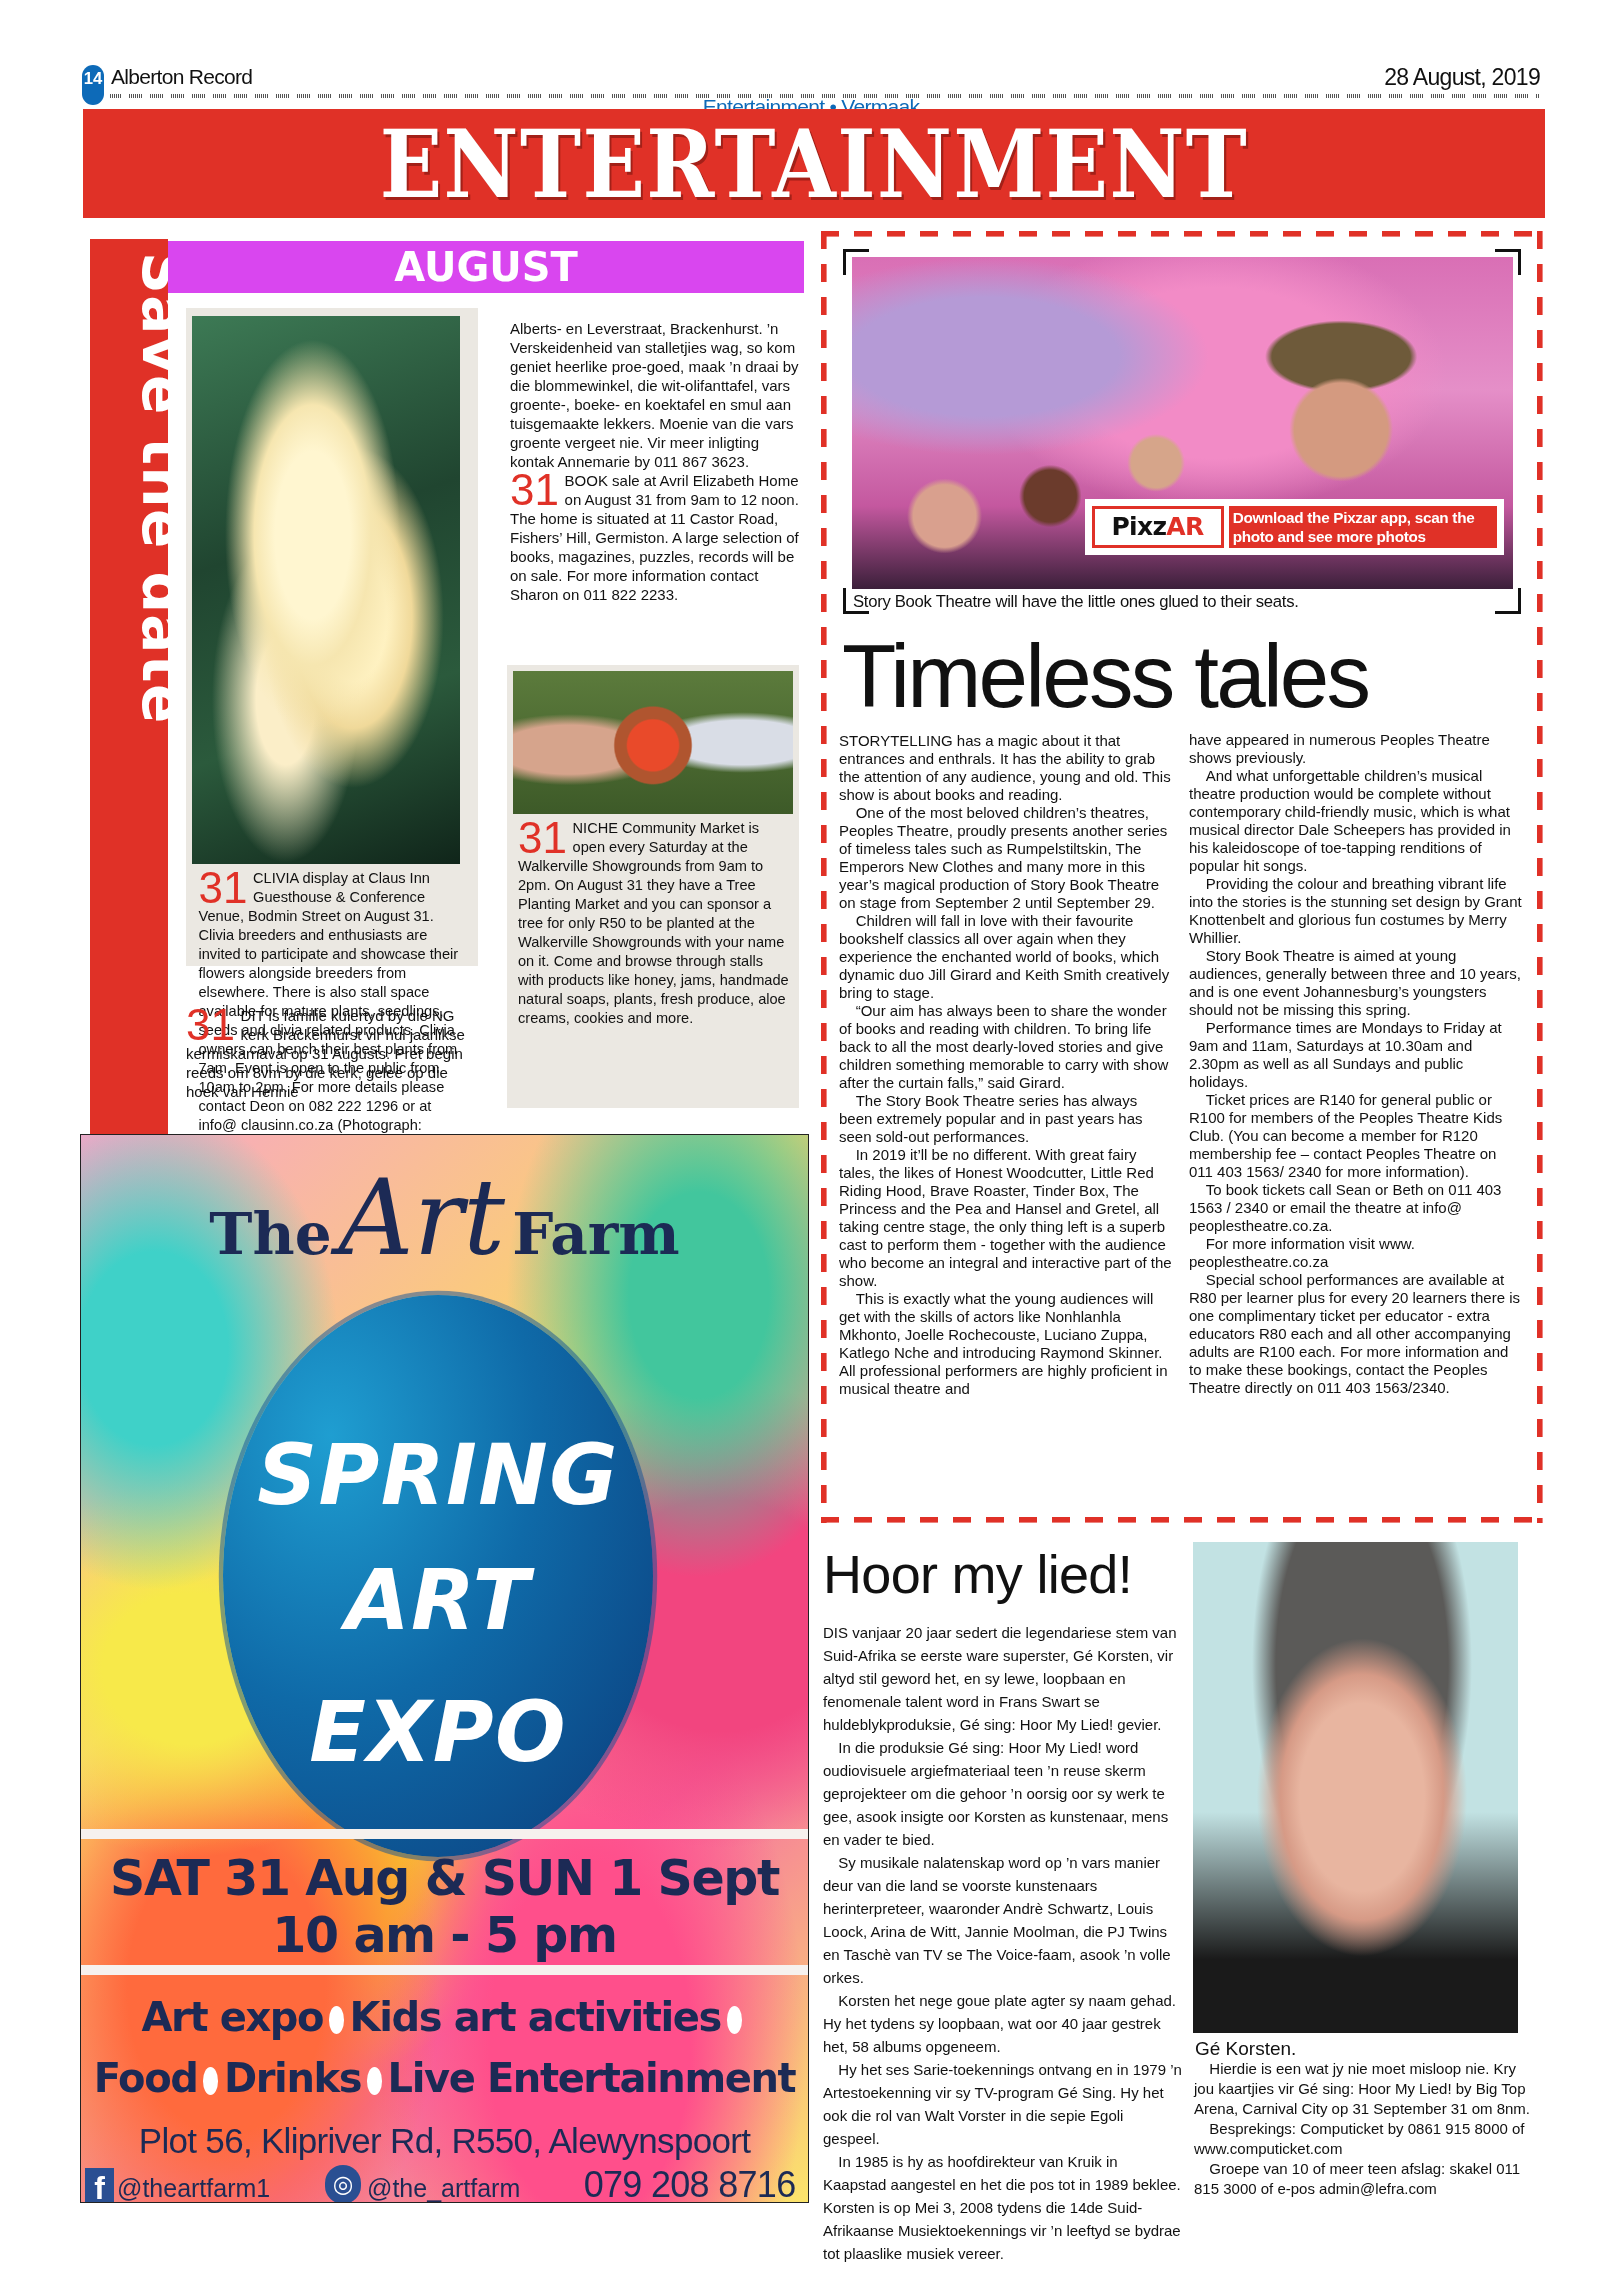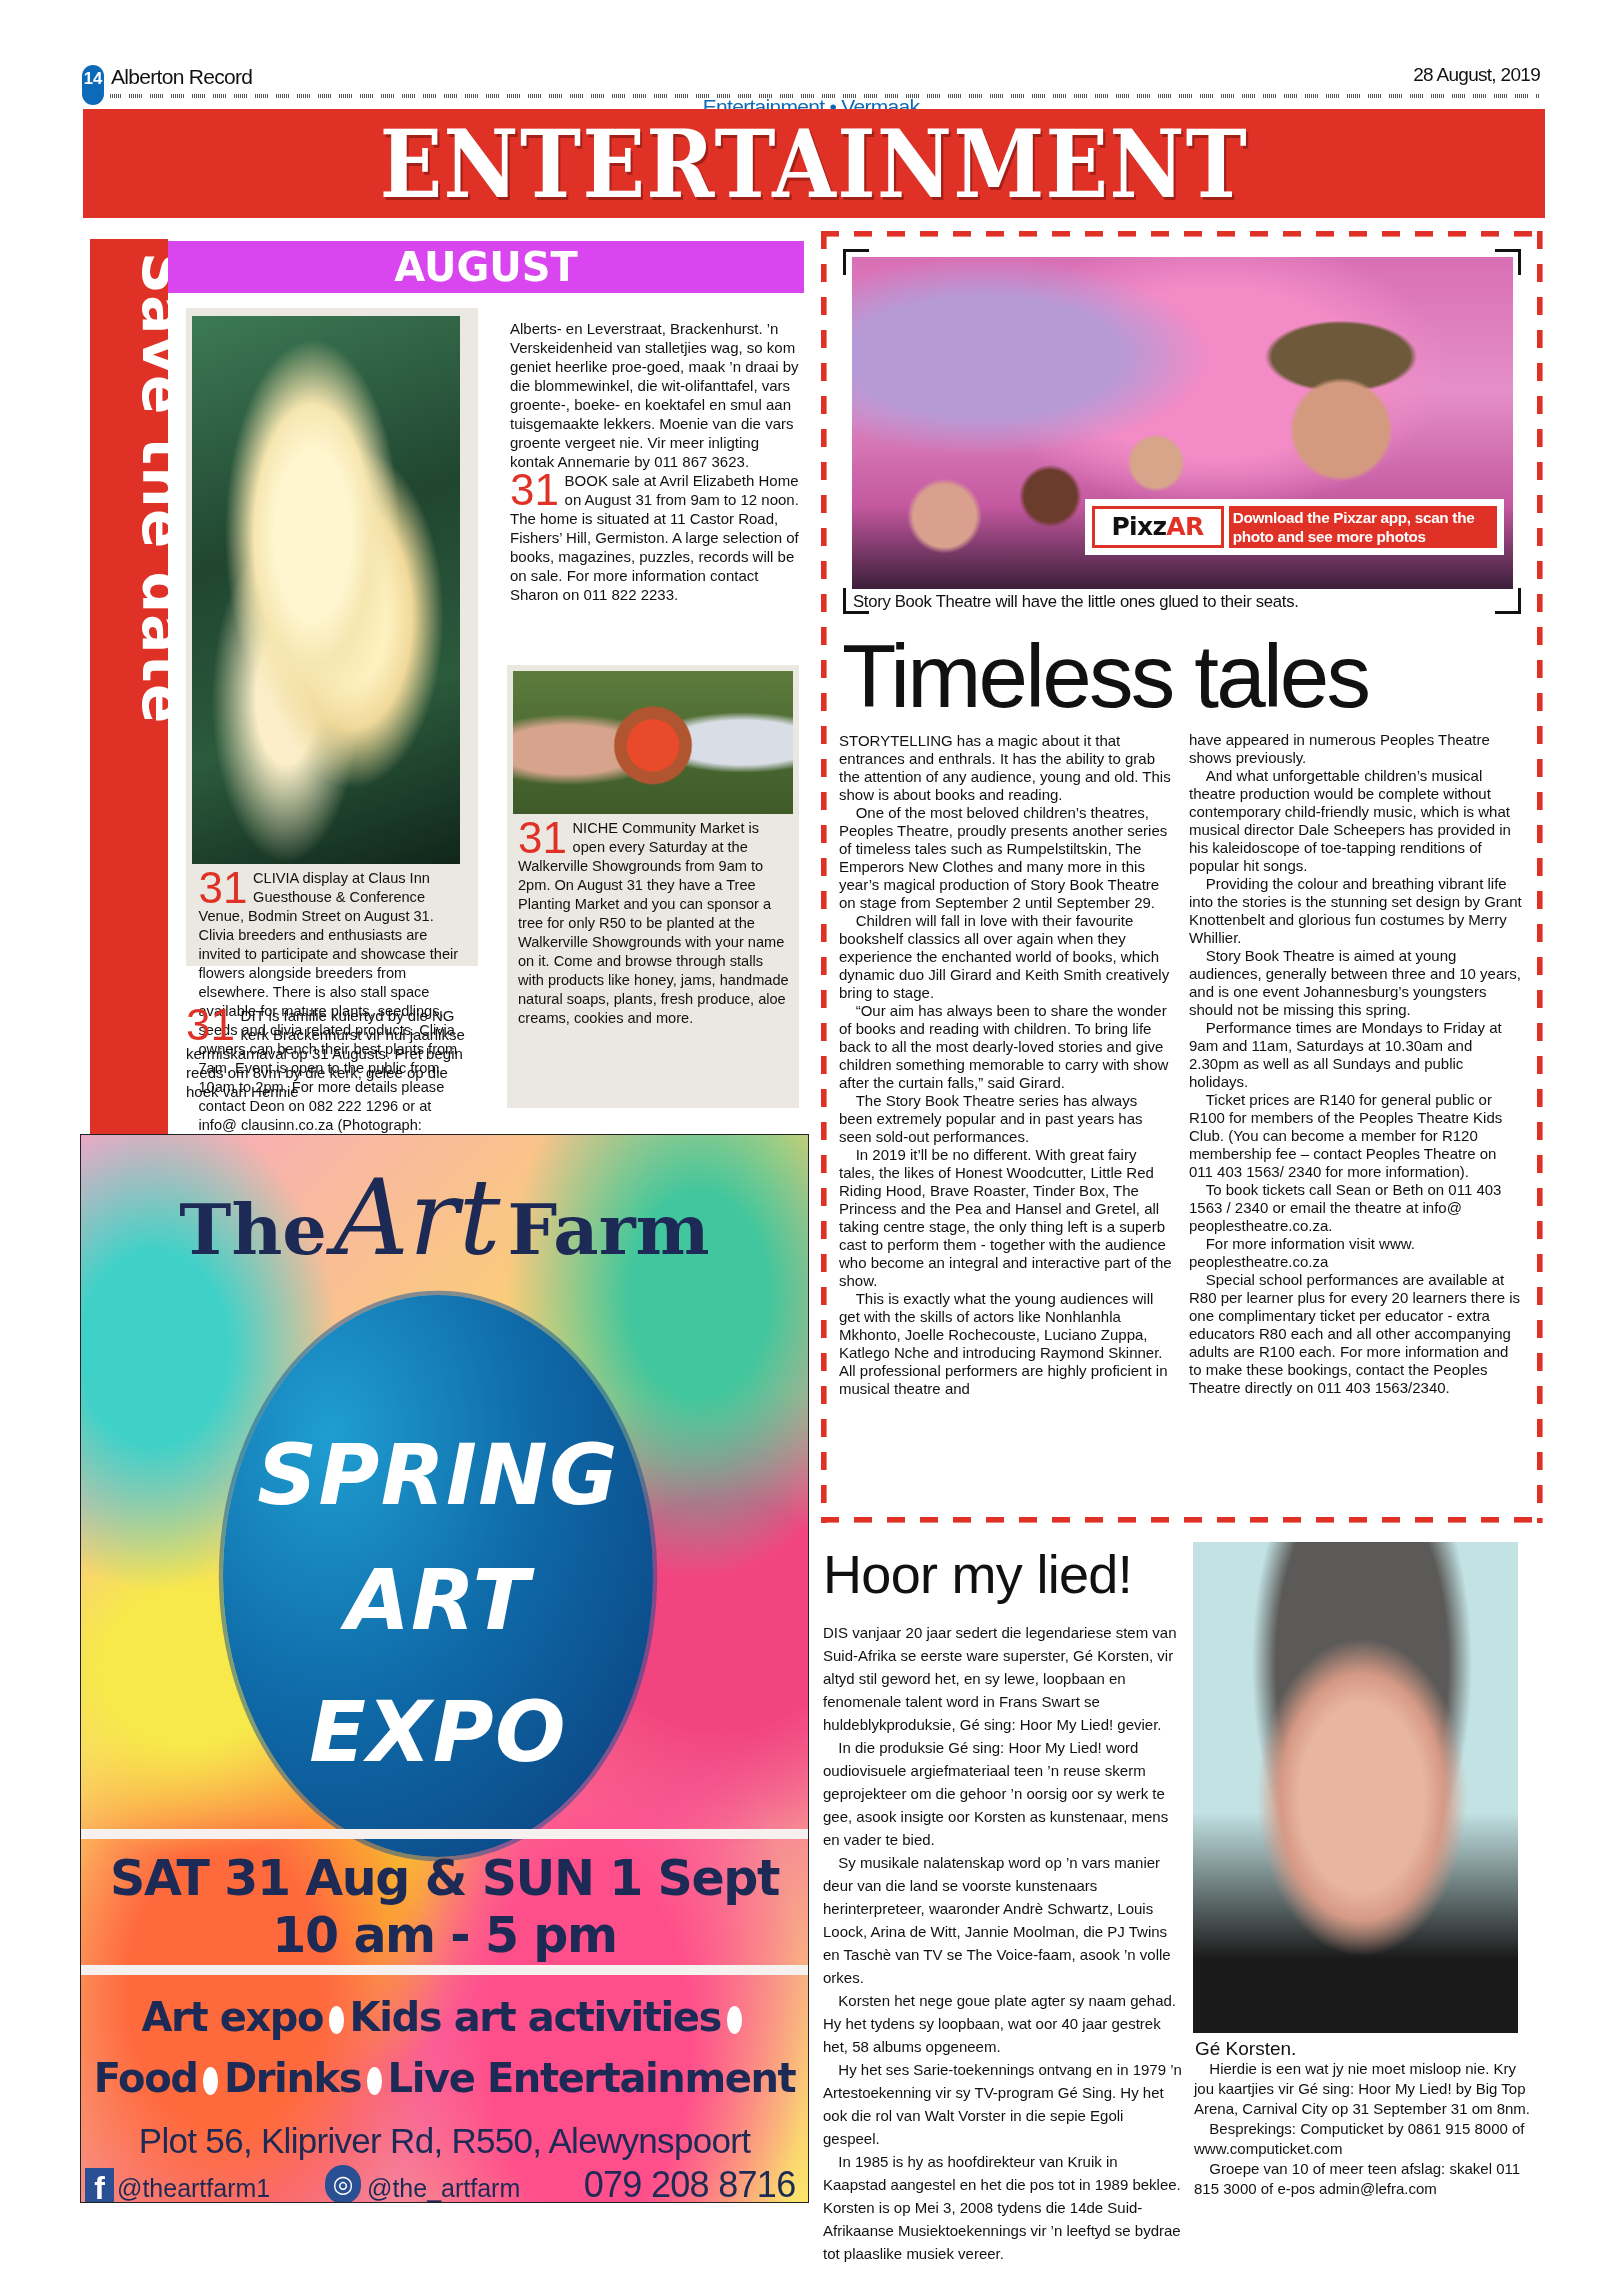--- a/index.html
+++ b/index.html
@@ -4,21 +4,21 @@
 <style>
   * { box-sizing: border-box; margin: 0; padding: 0; }
   html, body { width: 1624px; height: 2295px; background: #ffffff; overflow: hidden; }
   body { position: relative; font-family: "Liberation Sans", sans-serif; color: #111; }
 
   
   .folio { position: absolute; left: 82px; top: 61px; width: 1458px; height: 36px; }
   .folio .pgnum { position: absolute; left: 0; top: 4.2px; width: 22px; height: 40px; border-radius: 11px; background: #0d6ab8; color: #fff; font-size: 16.7px; font-weight: bold; text-align: center; line-height: 28px; }
   .folio .pub { position: absolute; left: 29px; top: 4.2px; font-size: 21px; letter-spacing: -0.7px; }
   .folio .section { position: absolute; left: 0; right: 0; top: 1.4px; text-align: center; font-size: 21px; color: #0d6ab8; letter-spacing: -0.7px; margin-top: 33px; }
-  .folio .date { position: absolute; right: 0; top: 2.8px; font-size: 19px; letter-spacing: -0.7px; }
+  .folio .date { position: absolute; right: 0; top: 2.8px; font-size: 23px; letter-spacing: -0.7px; }
   .folio .rule { position: absolute; left: 28px; right: 0; top: 33px; height: 4.2px; background: repeating-linear-gradient(90deg, #555 0 0.7px, #fff 0.7px 2.1px); }
 
   
   .banner { position: absolute; left: 83px; top: 109px; width: 1462px; height: 109px; background: #e03127; display: flex; align-items: center; justify-content: center; }
   .banner h1 { font-family: "DejaVu Serif", serif; font-weight: bold; color: #fff; font-size: 82px; letter-spacing: 1.4px; transform: scaleY(1.15); text-shadow: 2.1px 2.1px 0 #a32018; }
 
   
   .std-bar { position: absolute; left: 90px; top: 239px; width: 78px; height: 895px; background: #e03127; }
   .std-bar .vert { position: absolute; left: 39px; top: 12.5px; writing-mode: vertical-rl; font-family: "DejaVu Sans", sans-serif; font-weight: bold; color: #fff; font-size: 58px; letter-spacing: 1.4px; }
   .aug-head { position: absolute; left: 168px; top: 241px; width: 636px; height: 52px; background: #d946ef; text-align: center; }
@@ -50,21 +50,21 @@
     background:
       radial-gradient(ellipse at 10% 20%, #3fd1c8 0 8%, transparent 20%),
       radial-gradient(ellipse at 85% 15%, #42c69d 0 8%, transparent 22%),
       radial-gradient(ellipse at 15% 50%, #f7e94a 0 10%, transparent 25%),
       radial-gradient(ellipse at 88% 45%, #f2457f 0 14%, transparent 28%),
       radial-gradient(ellipse at 20% 80%, #ff6a3d 0 12%, transparent 26%),
       radial-gradient(ellipse at 70% 85%, #ff4f8b 0 14%, transparent 30%),
       radial-gradient(ellipse at 40% 65%, #f9c22e 0 10%, transparent 24%),
       linear-gradient(135deg, #f7a6c8, #fbd36a 40%, #f56aa3 70%, #fbe56b); }
   .ad .title { position: absolute; left: 0; right: 0; top: 22px; text-align: center; color: #1c2a55; white-space: nowrap; }
-  .ad .title .the, .ad .title .farm { font-family: "DejaVu Serif", serif; font-weight: bold; font-size: 70px; }
+  .ad .title .the, .ad .title .farm { font-family: "DejaVu Serif", serif; font-weight: bold; font-size: 58px; }
   .ad .title .art { font-family: "DejaVu Serif", serif; font-style: italic; font-size: 104px; font-weight: normal; margin: 0 7px; }
   .ad .orb { position: absolute; left: 142px; top: 160px; width: 430px; height: 562px; border-radius: 50%;
     background: radial-gradient(ellipse at 25% 25%, #1f9ed1 0%, #0f6aa8 45%, #0b3b7a 100%); box-shadow: 0 0 0 4.2px rgba(14,80,150,.5); }
   .ad .orb .line { position: absolute; left: 0; right: 0; text-align: center; color: #fff; font-family: "DejaVu Sans", sans-serif; font-weight: bold; font-style: italic; font-size: 83px; letter-spacing: 1.4px; }
   .ad .band { position: absolute; left: 0; right: 0; height: 9.7px; background: #f6f1ee; }
   .ad .when { position: absolute; left: 0; right: 0; text-align: center; color: #1c2a55; font-family: "DejaVu Sans", sans-serif; font-weight: bold; letter-spacing: -1.4px; }
   .ad .feat { position: absolute; left: 0; right: 0; text-align: center; color: #1c2a55; font-family: "DejaVu Sans", sans-serif; font-weight: bold; font-size: 40px; letter-spacing: -1.4px; white-space: nowrap; }
   .ad .feat .dot { display: inline-block; width: 15.3px; height: 28px; background: #fff; border-radius: 50%; margin: 0 5.6px; vertical-align: middle; }
   .ad .addr { position: absolute; left: 0; right: 0; text-align: center; top: 986px; color: #1c2a55; font-size: 35px; letter-spacing: -0.7px; }
   .ad .social { position: absolute; left: 0; right: 0; top: 1033px; height: 36px; }

